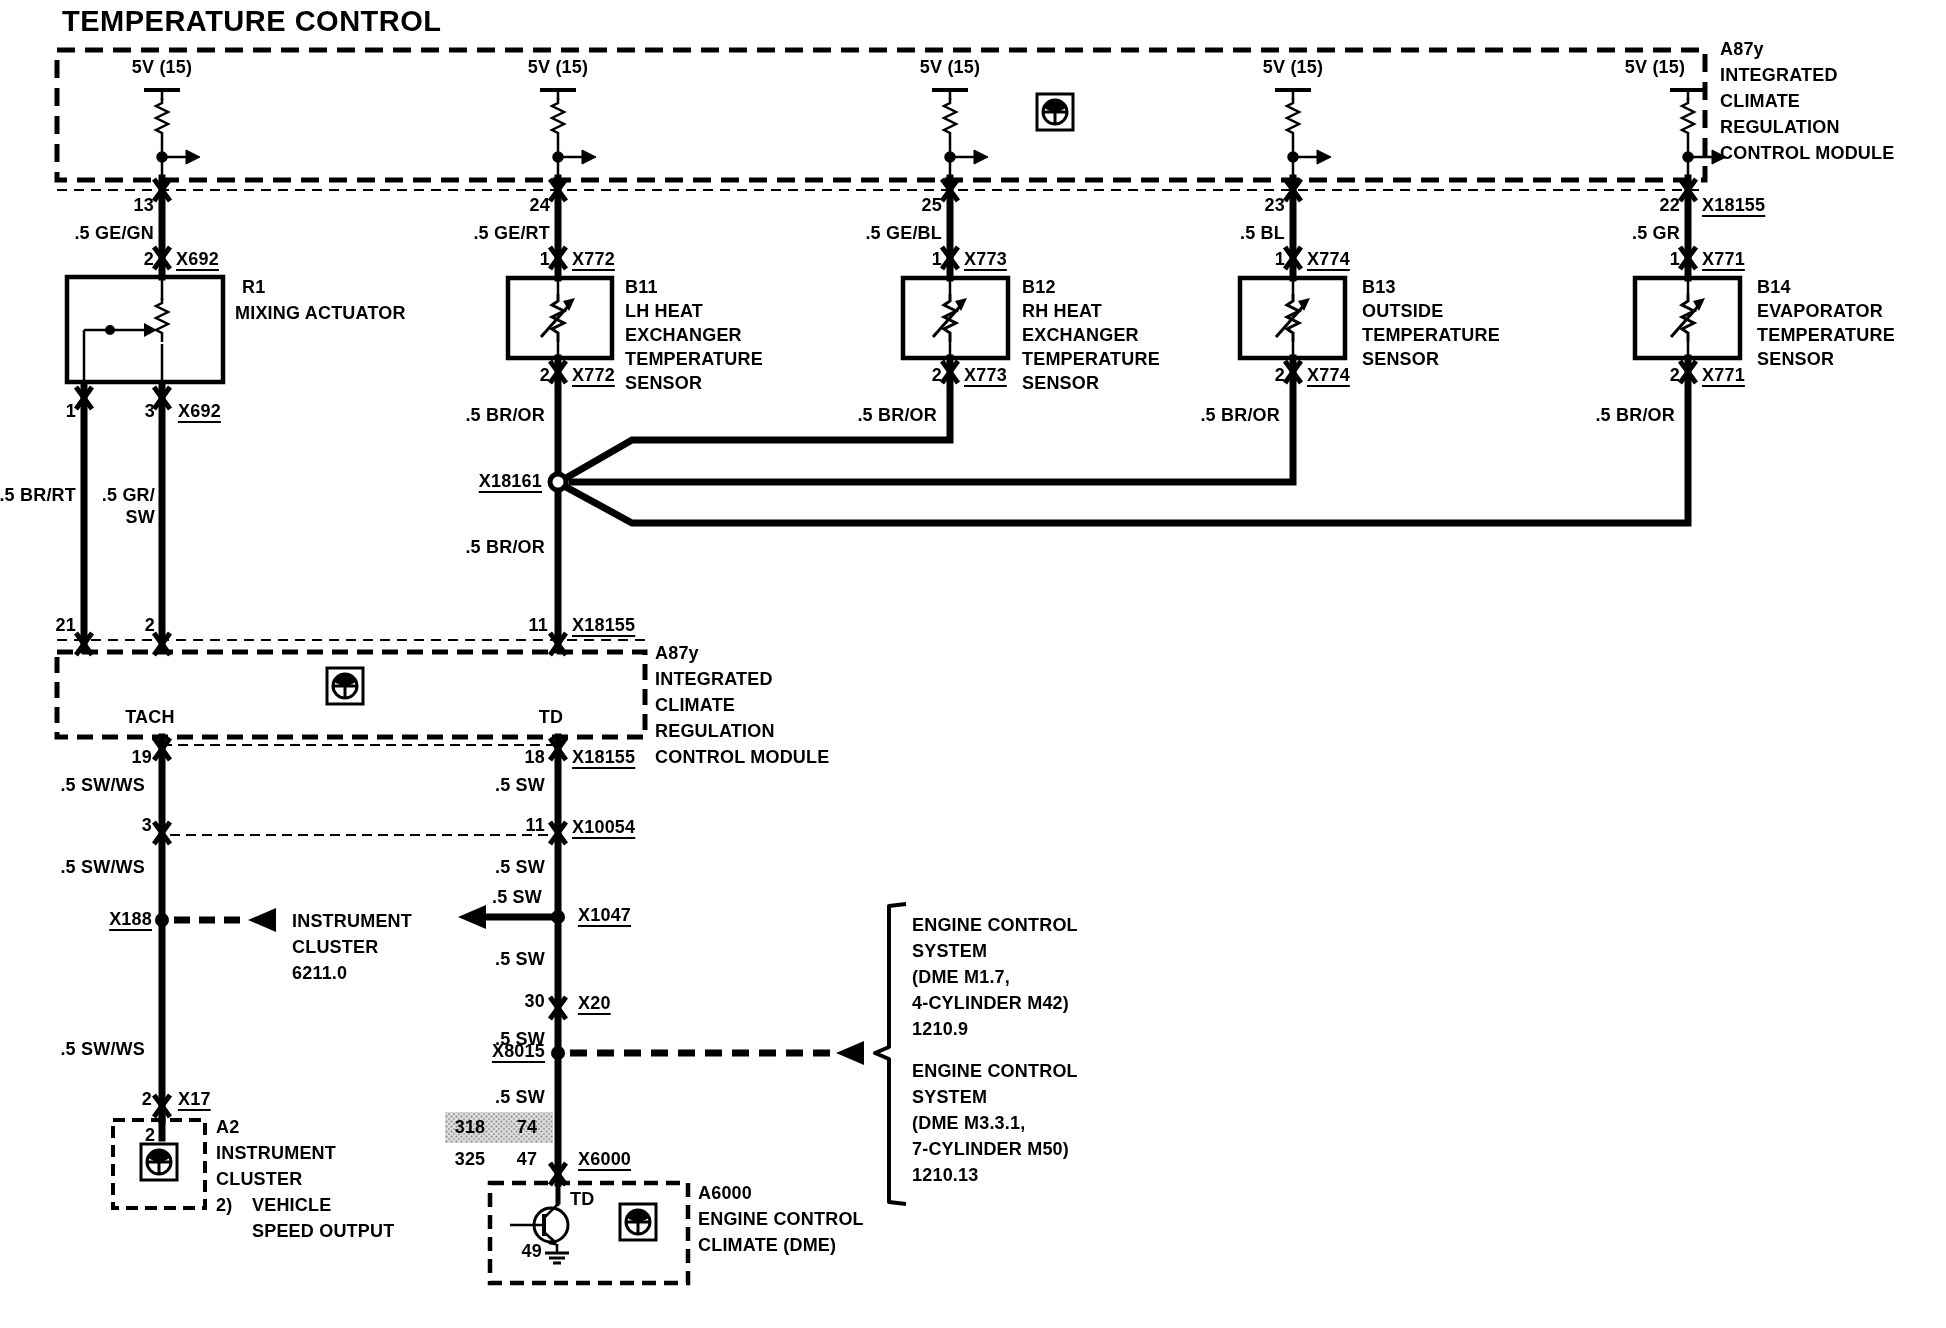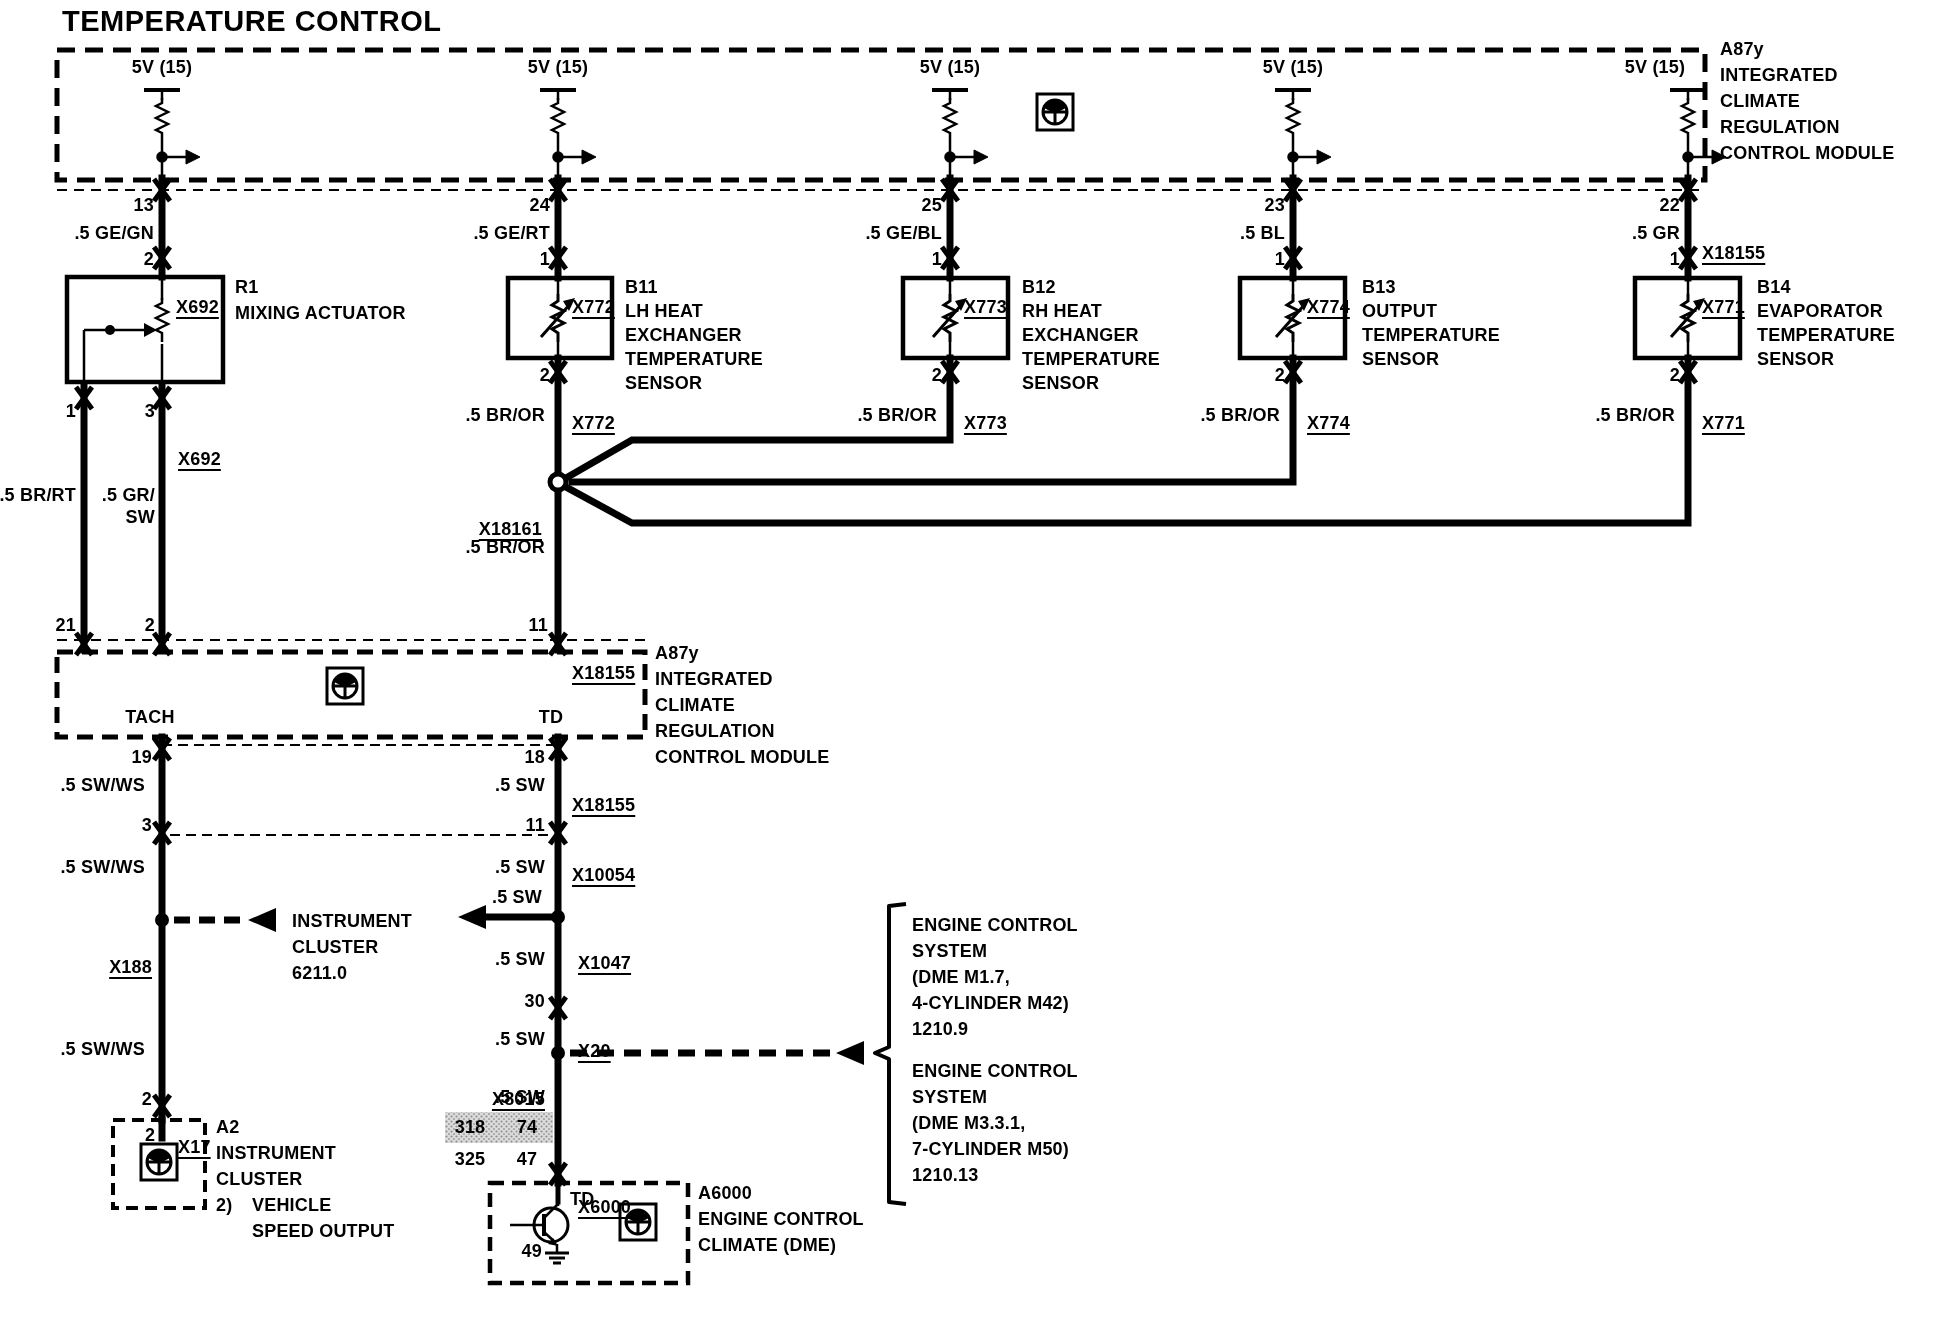--- a/index.html
+++ b/index.html
@@ -1,21 +1,21 @@
 <!DOCTYPE html>
 <html><head>
 <meta charset="utf-8">
 <style>
   html,body{margin:0;padding:0;background:#fff;}
   .stage{position:relative;width:1946px;height:1328px;background:#fff;overflow:hidden;
          font-family:"Liberation Sans",sans-serif;font-weight:bold;color:#000;}
   .L{position:absolute;font-size:18px;line-height:1.05;white-space:nowrap;letter-spacing:.2px;}
   .r{transform:translateX(-100%);}
   .c{transform:translateX(-50%);}
-  .u{text-decoration:underline;text-decoration-thickness:2px;text-underline-offset:4px;margin-top:48px;}
+  .u{text-decoration:underline;text-decoration-thickness:2px;text-underline-offset:4px;}
   .t{font-size:29px;letter-spacing:.5px;}
   svg{position:absolute;left:0;top:0;}
 </style>
 </head>
 <body>
 
 <div class="stage">
 
 <svg width="1946" height="1328" viewBox="0 0 1946 1328">
   <defs>
@@ -255,37 +255,37 @@
 <span class="L u" style="left:176px;top:250px">X692</span>
 <span class="L r" style="left:550px;top:250px">1</span>
 <span class="L u" style="left:572px;top:250px">X772</span>
 <span class="L r" style="left:942px;top:250px">1</span>
 <span class="L u" style="left:964px;top:250px">X773</span>
 <span class="L r" style="left:1285px;top:250px">1</span>
 <span class="L u" style="left:1307px;top:250px">X774</span>
 <span class="L r" style="left:1680px;top:250px">1</span>
 <span class="L u" style="left:1702px;top:250px">X771</span>
 
-<span class="L" style="left:235px;top:278px">R1</span>
+<span class="L" style="left:242px;top:278px">R1</span>
 <span class="L" style="left:235px;top:304px">MIXING ACTUATOR</span>
 
 <span class="L" style="left:625px;top:278px">B11</span>
 <span class="L" style="left:625px;top:302px">LH HEAT</span>
 <span class="L" style="left:625px;top:326px">EXCHANGER</span>
 <span class="L" style="left:625px;top:350px">TEMPERATURE</span>
 <span class="L" style="left:625px;top:374px">SENSOR</span>
 
 <span class="L" style="left:1022px;top:278px">B12</span>
 <span class="L" style="left:1022px;top:302px">RH HEAT</span>
 <span class="L" style="left:1022px;top:326px">EXCHANGER</span>
 <span class="L" style="left:1022px;top:350px">TEMPERATURE</span>
 <span class="L" style="left:1022px;top:374px">SENSOR</span>
 
 <span class="L" style="left:1362px;top:278px">B13</span>
-<span class="L" style="left:1362px;top:302px">OUTPUT</span>
+<span class="L" style="left:1362px;top:302px">OUTSIDE</span>
 <span class="L" style="left:1362px;top:326px">TEMPERATURE</span>
 <span class="L" style="left:1362px;top:350px">SENSOR</span>
 
 <span class="L" style="left:1757px;top:278px">B14</span>
 <span class="L" style="left:1757px;top:302px">EVAPORATOR</span>
 <span class="L" style="left:1757px;top:326px">TEMPERATURE</span>
 <span class="L" style="left:1757px;top:350px">SENSOR</span>
 
 <span class="L r" style="left:550px;top:366px">2</span>
 <span class="L u" style="left:572px;top:366px">X772</span>

